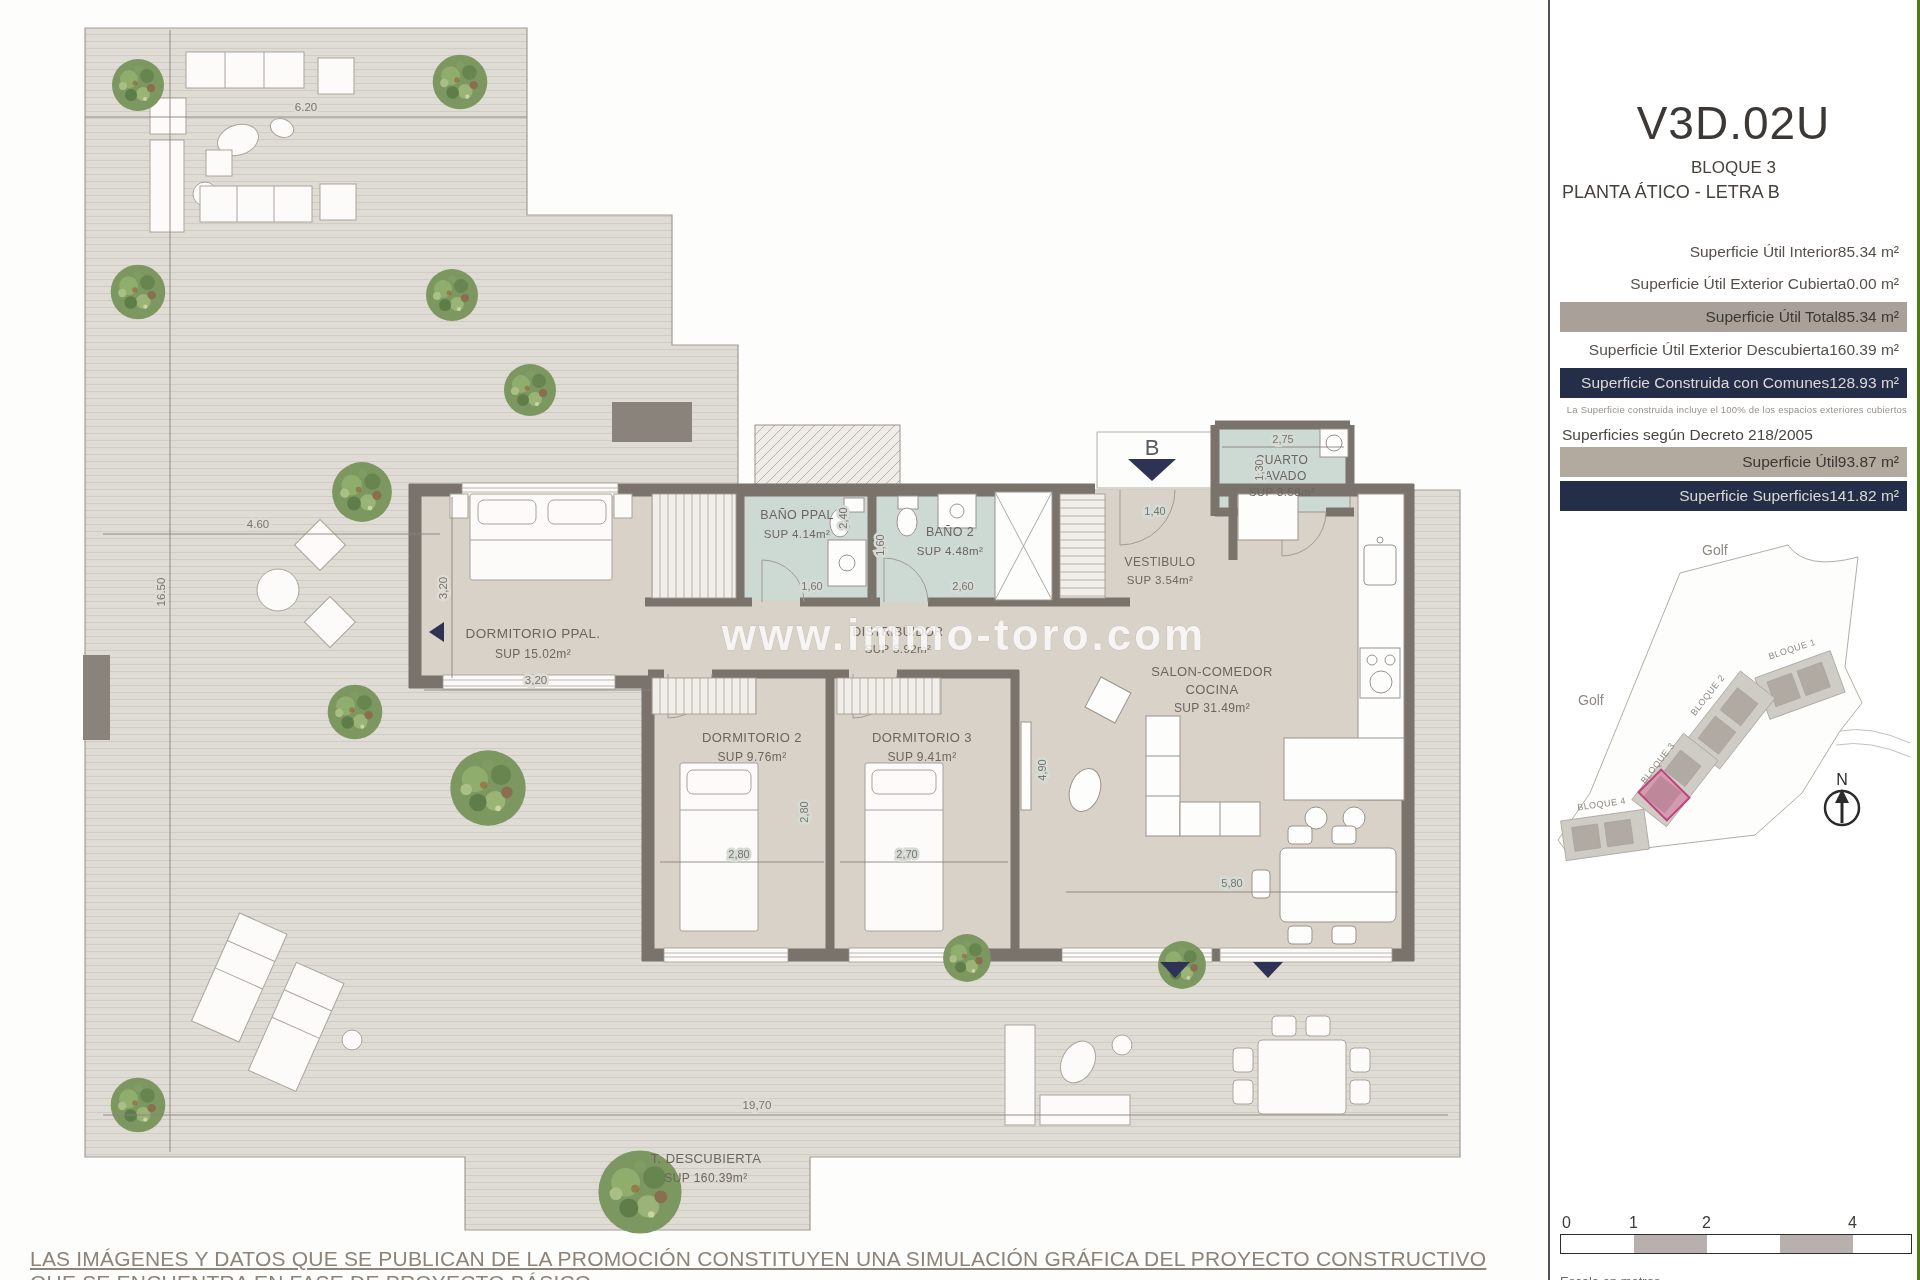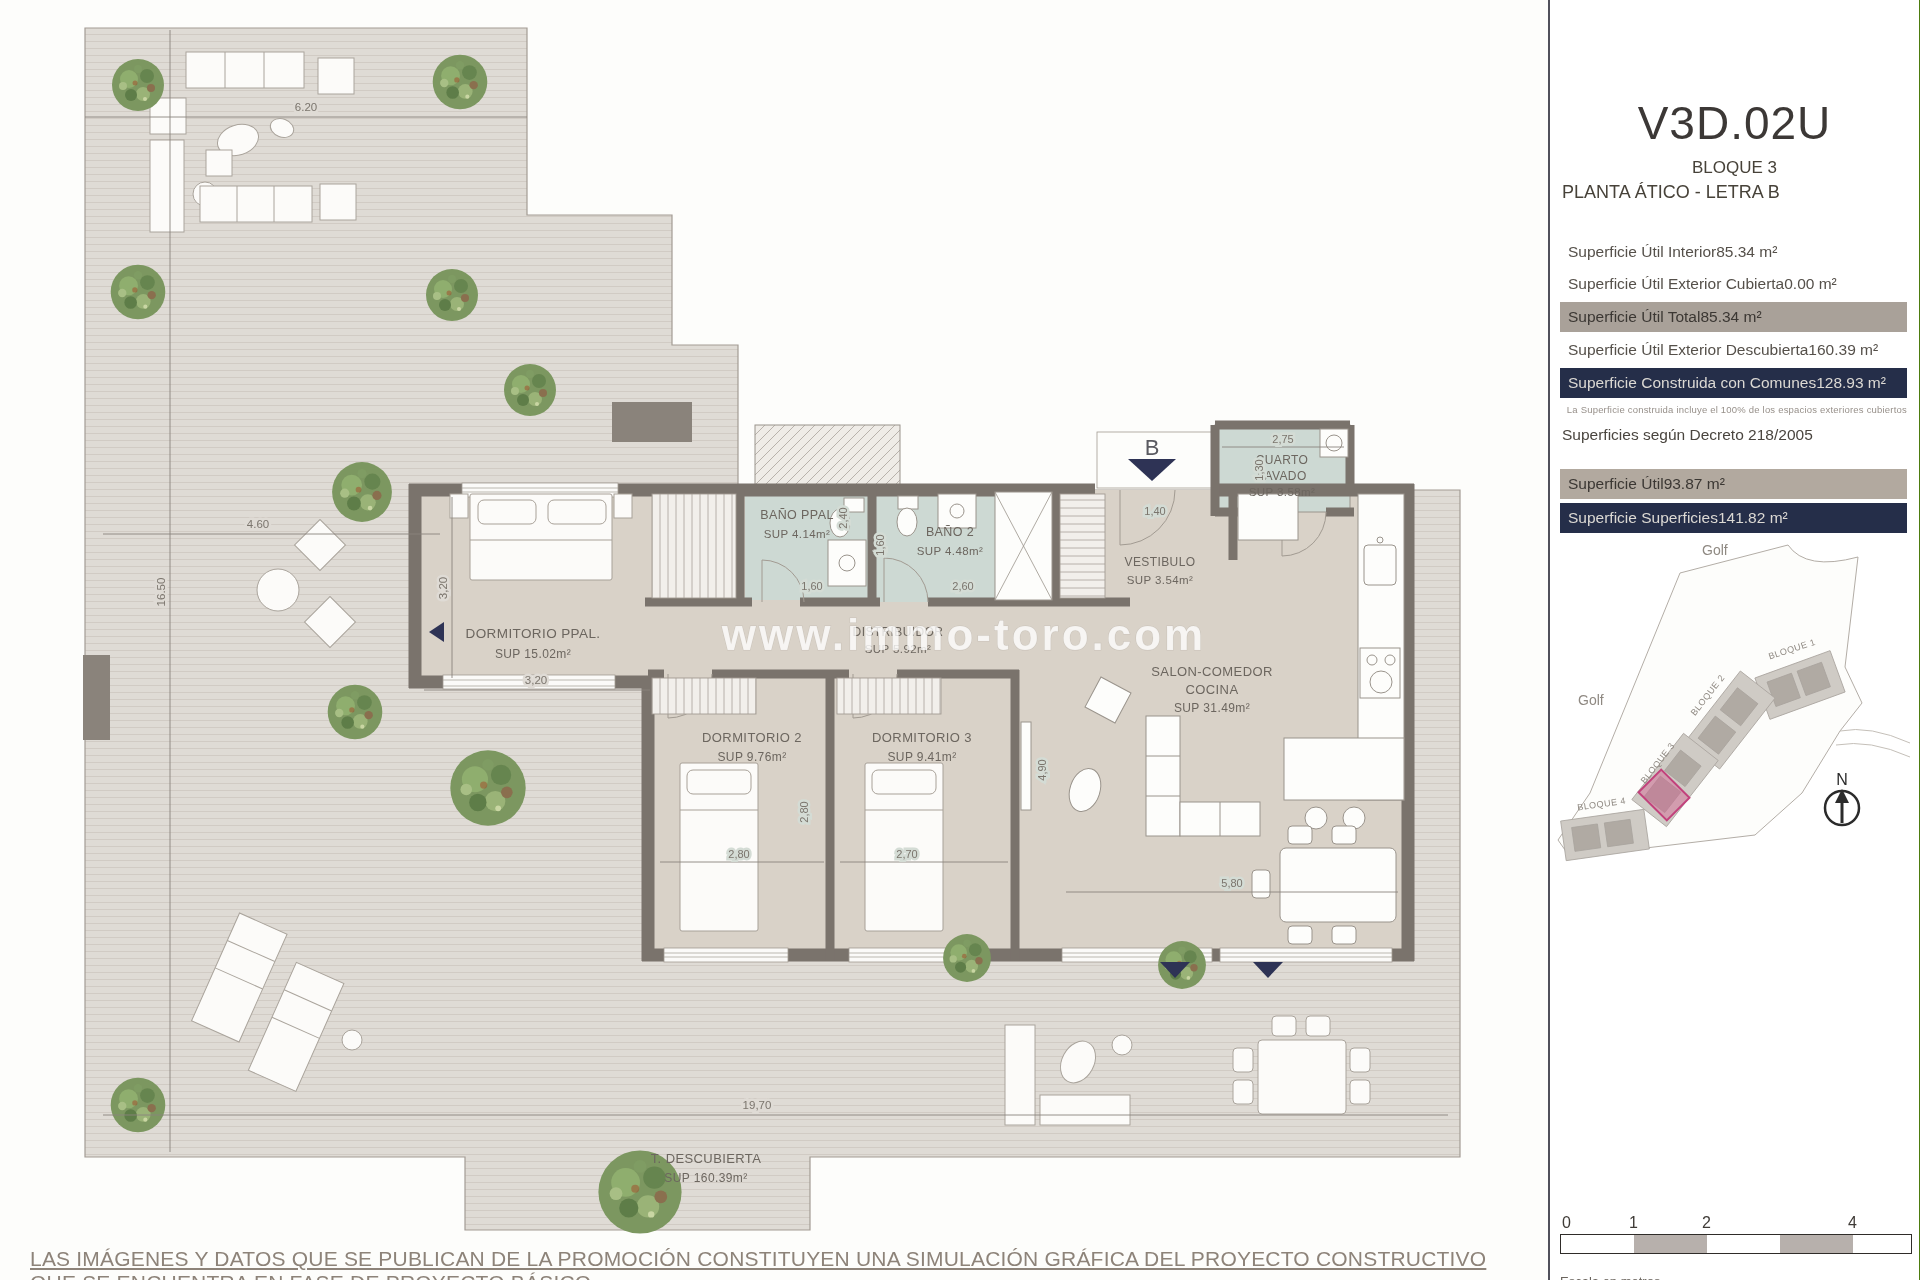--- a/index.html
+++ b/index.html
@@ -3,30 +3,30 @@
 <meta charset="utf-8">
 <style>
   html,body{margin:0;padding:0;background:#ffffff;}
   .page{position:relative;width:1920px;height:1280px;background:#fdfdfb;overflow:hidden;
         font-family:"Liberation Sans",sans-serif;color:#4a453f;}
   .plan-svg{position:absolute;left:0;top:0;}
   .disclaimer{position:absolute;left:30px;top:1247px;width:1490px;font-size:21px;
               letter-spacing:.2px;color:#8d8379;text-decoration:underline;}
   
   .panel{position:absolute;left:1548px;top:0;width:372px;height:1280px;background:#ffffff;
-         border-left:2px solid #50505b;border-right:1px solid #4d7c0f;box-sizing:border-box;}
+         border-left:2px solid #50505b;border-right:3px solid #4d7c0f;box-sizing:border-box;}
   .unit-code{position:absolute;top:96px;left:0;width:100%;text-align:center;
              font-size:46px;letter-spacing:1px;color:#3c3836;}
   .unit-block{position:absolute;top:158px;left:0;width:100%;text-align:center;font-size:17px;color:#474239;}
   .unit-floor{position:absolute;top:182px;left:12px;width:100%;text-align:left;font-size:18px;color:#474239;}
   .srows{position:absolute;top:238px;left:10px;width:347px;}
-  .srow{display:flex;justify-content:flex-start;align-items:center;height:28px;margin-bottom:4px;
+  .srow{display:flex;justify-content:flex-end;align-items:center;height:28px;margin-bottom:4px;
         font-size:15.5px;padding:0 8px;color:#55504a;}
   .srow.gray{background:#a9a199;color:#3b3733;height:30px;}
-  .srow.gray2{background:#b2a99f;color:#3b3733;height:30px;margin-top:22px;}
+  .srow.gray2{background:#b2a99f;color:#3b3733;height:30px;}
   .srow.navy{background:#252e49;color:#dcd9d4;height:30px;}
   .srow .val{white-space:nowrap;}
   .snote{position:absolute;top:404px;left:12px;width:345px;font-size:9.5px;color:#97908a;letter-spacing:.2px;text-align:right;}
   .sheading{position:absolute;top:426px;left:12px;width:345px;font-size:15.5px;color:#4a453f;}
   .srows2{position:absolute;top:447px;left:10px;width:347px;}
   .sitemap{position:absolute;left:0;top:535px;}
   
   .scale{position:absolute;left:10px;top:1214px;width:352px;}
   .scale .ticks{position:relative;height:18px;font-size:16px;color:#3f3b37;}
   .scale .ticks span{position:absolute;top:0;}

